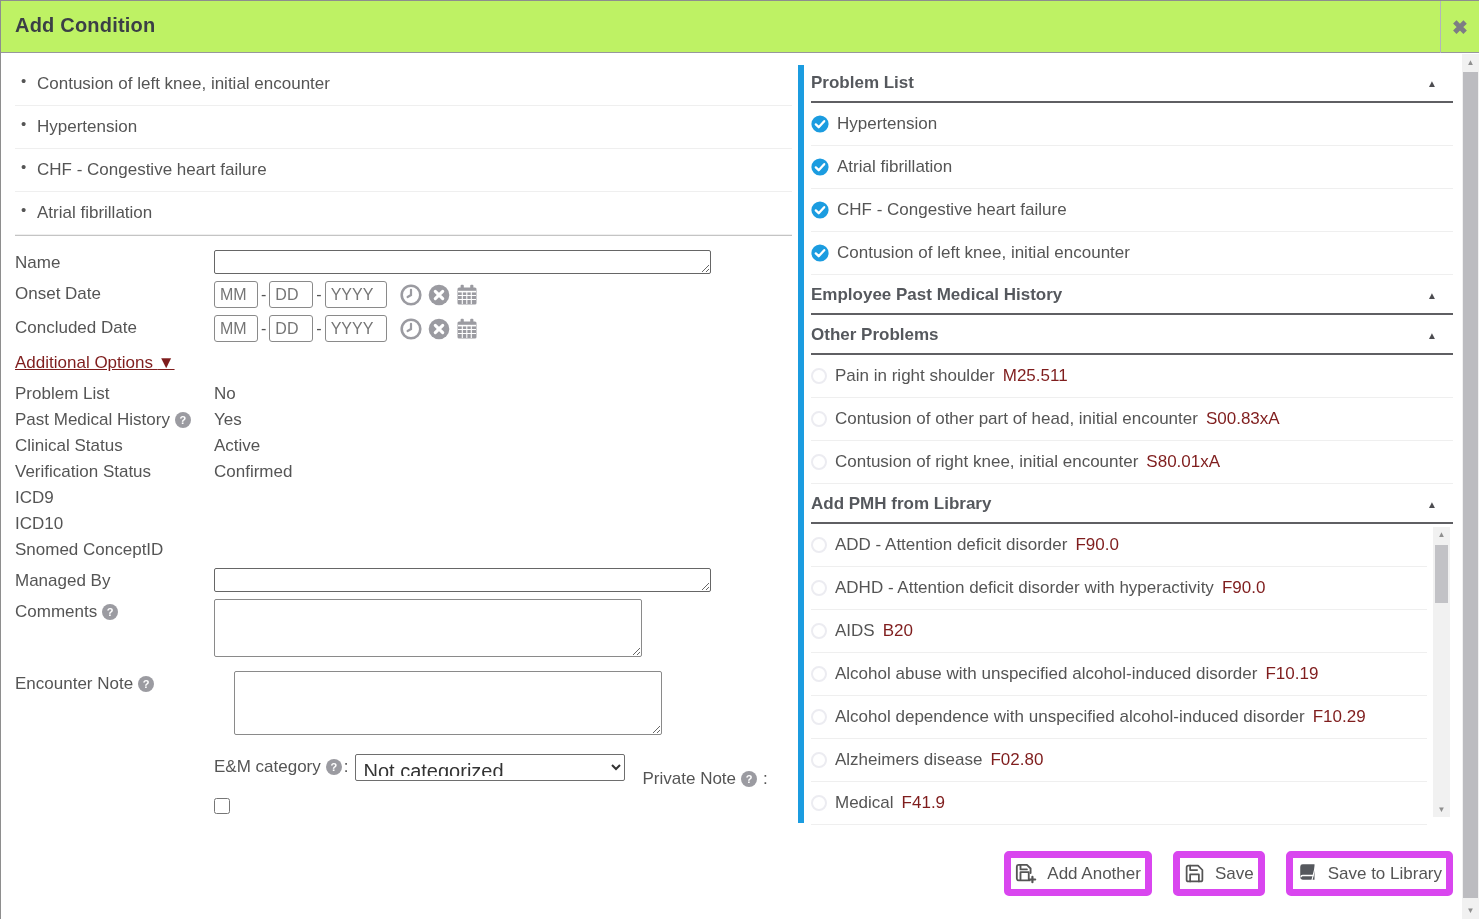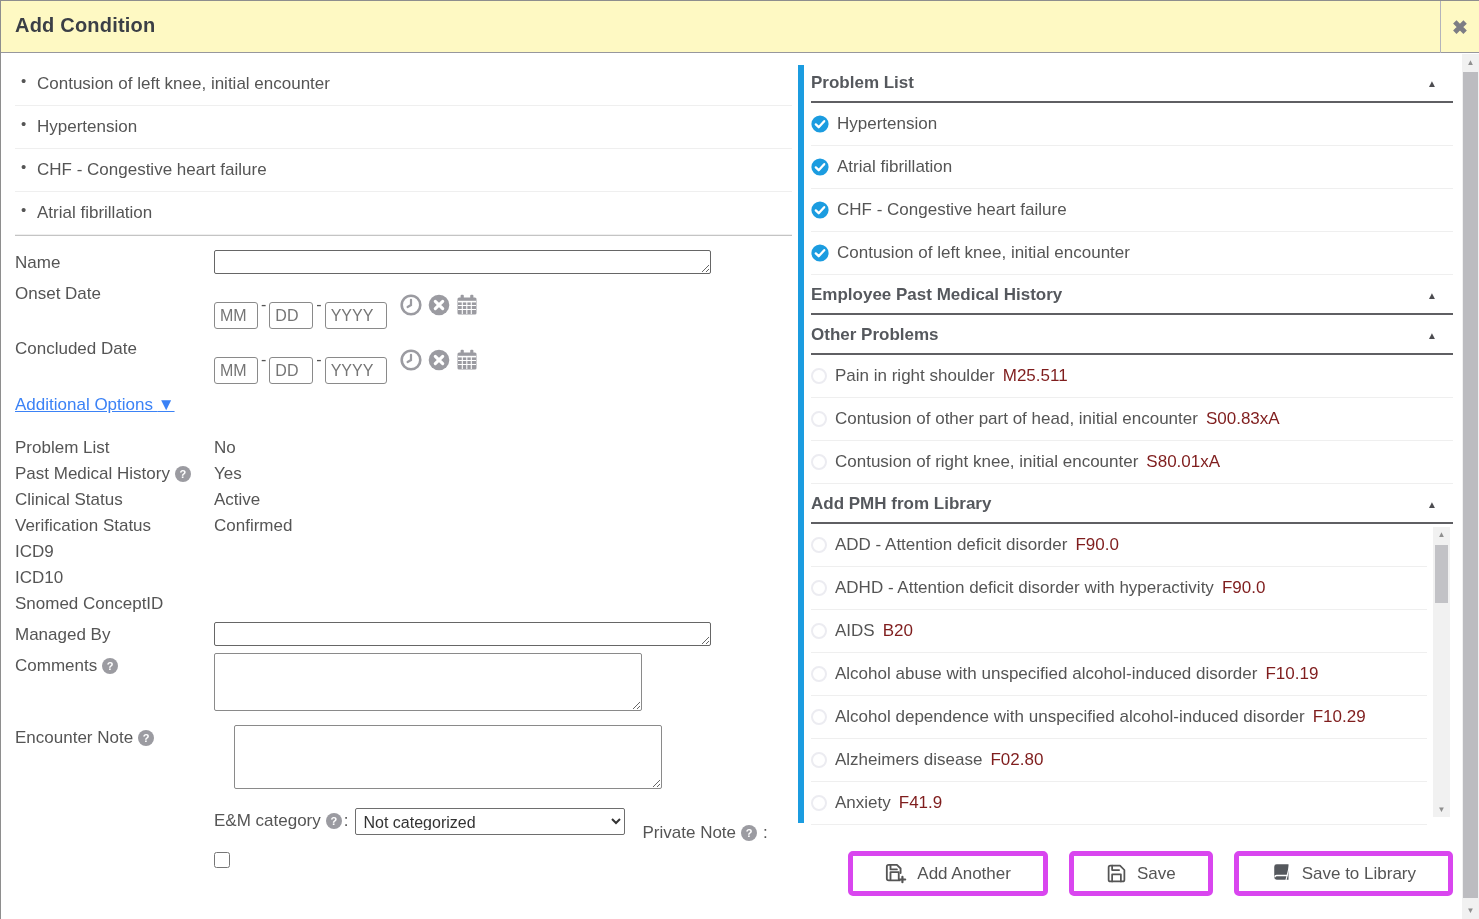--- a/index.html
+++ b/index.html
@@ -1,55 +1,55 @@
 <!DOCTYPE html>
 <html><head>
 <meta charset="utf-8">
 <style>
   * { box-sizing: border-box; margin: 0; padding: 0; }
   html,body { width:1479px; height:919px; overflow:hidden; }
   body { font-family:"Liberation Sans", sans-serif; color:#555; background:#fff; }
   .dialog { position:relative; width:1479px; height:919px; border-left:1px solid #8e8e8e; border-top:1px solid #8e8e8e; }
 
   
-  .titlebar { position:absolute; left:0; top:0; right:0; height:52px; background:#fef9c3; border-bottom:1px solid #97979d; }
+  .titlebar { position:absolute; left:0; top:0; right:0; height:52px; background:#bef264; border-bottom:1px solid #97979d; }
   .titlebar h1 { position:absolute; left:14px; top:13px; font-size:20px; font-weight:bold; color:#3b3f46; letter-spacing:.2px; }
   .close-btn { position:absolute; right:0; top:0; width:39px; height:52px; border-left:1px solid #b3b3bb; display:flex; align-items:center; justify-content:center; cursor:pointer; color:#7d7d84; font-size:19px; font-weight:bold; }
 
   
   .left-col { position:absolute; left:14px; top:62px; width:777px; }
   .sel-list { list-style:none; }
   .sel-list li { position:relative; padding:11px 0 11px 22px; font-size:17px; color:#555; border-bottom:1px solid #efefef; }
   .sel-list li::before { content:"•"; position:absolute; left:6px; top:9px; color:#555; font-size:15px; }
   .left-hr { border:none; border-top:1px solid #c4c4c4; margin:0 0 14px 0; }
 
   .frow { display:flex; align-items:flex-start; margin-bottom:7px; }
   .flabel { width:199px; flex:0 0 199px; font-size:17px; color:#555; padding-top:3px; display:flex; align-items:center; }
   .grow-input { width:497px; height:24px; resize:both; overflow:hidden; border:1px solid #666; border-radius:2px; font-family:inherit; font-size:15px; padding:2px 5px; }
   .date-row { display:flex; align-items:center; gap:3px; }
-  .dinp { height:27px; border:1px solid #8a8a8a; border-radius:3px; font-size:16px; color:#9a9a9a; padding:12px 5px; font-family:inherit;margin-top:21px; }
+  .dinp { height:27px; border:1px solid #8a8a8a; border-radius:3px; font-size:16px; color:#9a9a9a; padding:12px 5px; font-family:inherit; }
   .dinp.mm, .dinp.dd { width:44px; }
   .dinp.yyyy { width:62px; }
   .dash { color:#555; font-size:16px; }
   .date-icons { display:flex; align-items:center; gap:6px; margin-left:10px; }
   .date-icons svg { display:block; cursor:pointer; }
 
-  .addl-opts { display:inline-block; font-size:17px; color:#3b82f6; text-decoration:underline; cursor:pointer; margin:4px 0 20px 0; }
+  .addl-opts { display:inline-block; font-size:17px; color:#7f1d1d; text-decoration:underline; cursor:pointer; margin:4px 0 8px 0; }
   .srow { display:flex; align-items:center; height:26px; font-size:17px; }
   .srow .flabel { padding-top:0; }
   .sval { color:#555; }
 
   .help-icon { display:inline-flex; align-items:center; justify-content:center; width:16px; height:16px; border-radius:50%; background:#9b9ba1; color:#fff; font-size:11px; font-weight:bold; margin-left:5px; flex:0 0 16px; }
   .ta { border:1px solid #8a8a8a; border-radius:2px; font-family:inherit; font-size:15px; padding:3px 5px; }
   .ta.comments { width:428px; height:58px; }
   .ta.encounter { width:428px; height:64px; }
   .frow.gap-top { margin-top:14px;gap:20px; }
 
   .em-row { display:flex; align-items:center; margin:10px 0 0 199px; font-size:17px; }
-  .em-row select { margin-left:6px; width:270px; height:27px; border:1px solid #6e6e6e; border-radius:2px; font-family:inherit; font-size:16px; color:#333; background:#fff; padding:4px 4px; }
+  .em-row select { margin-left:6px; width:270px; height:27px; border:1px solid #6e6e6e; border-radius:2px; font-family:inherit; font-size:20px; color:#333; background:#fff; padding:4px 4px; }
   .pn-label { margin-left:18px; display:flex; align-items:center;margin-top:24px; }
   .pn-colon { margin-left:6px; }
   .em-colon { margin-left:2px; }
   .pn-checkbox { width:16px; height:16px; margin:9px 0 0 199px; display:block; }
 
   
   .right-panel { position:absolute; left:797px; top:62px; width:655px; }
   .blue-bar { position:absolute; left:0; top:2px; width:6px; height:758px; background:#1b9ce0; }
   .rp-content { margin-left:13px; }
   .sec-header { display:flex; align-items:center; justify-content:space-between; padding:10px 16px 8px 0; border-bottom:2px solid #5f5f63; cursor:pointer; }
@@ -68,21 +68,21 @@
   .lib-scrollbar .sb-thumb { position:absolute; top:18px; left:2px; width:13px; height:58px; background:#c2c2c6; }
 
   
   .win-scrollbar { position:absolute; right:0; top:53px; bottom:0; width:17px; background:#f1f1f1; }
   .win-scrollbar .sb-up { position:absolute; top:4px; left:0; right:0; text-align:center; font-size:8px; color:#8f8f8f; }
   .win-scrollbar .sb-down { position:absolute; bottom:4px; left:0; right:0; text-align:center; font-size:8px; color:#8f8f8f; }
   .win-scrollbar .sb-thumb { position:absolute; top:18px; left:1px; width:15px; height:826px; background:#bcbcc0; }
 
   
   .footer { position:absolute; left:0; right:26px; top:850px; display:flex; justify-content:flex-end; gap:21px; }
-  .btn { display:flex; align-items:center; justify-content:center; gap:10px; height:45px; padding:0 32px; background:#fff; border:5px solid #d946ef; border-radius:5px; font-size:17px; color:#555; cursor:pointer; font-family:inherit; }
+  .btn { display:flex; align-items:center; justify-content:center; gap:10px; height:45px; padding:0 4px; background:#fff; border:7px solid #d946ef; border-radius:5px; font-size:17px; color:#555; cursor:pointer; font-family:inherit; }
   .btn svg { display:block; }
 </style>
 </head>
 <body>
 
 <div class="dialog">
 
   <div class="titlebar">
     <h1>Add Condition</h1>
     <div class="close-btn">
@@ -356,21 +356,21 @@
           <span>Alcohol dependence with unspecified alcohol-induced disorder</span>
           <span class="code">F10.29</span>
         </div>
         <div class="rp-item">
           <span class="radio-empty"></span>
           <span>Alzheimers disease</span>
           <span class="code">F02.80</span>
         </div>
         <div class="rp-item">
           <span class="radio-empty"></span>
-          <span>Anxiety</span>
+          <span>Medical</span>
           <span class="code">F41.9</span>
         </div>
         <div class="lib-scrollbar">
           <div class="sb-up">▲</div>
           <div class="sb-thumb"></div>
           <div class="sb-down">▼</div>
         </div>
       </div>
 
     </div>

